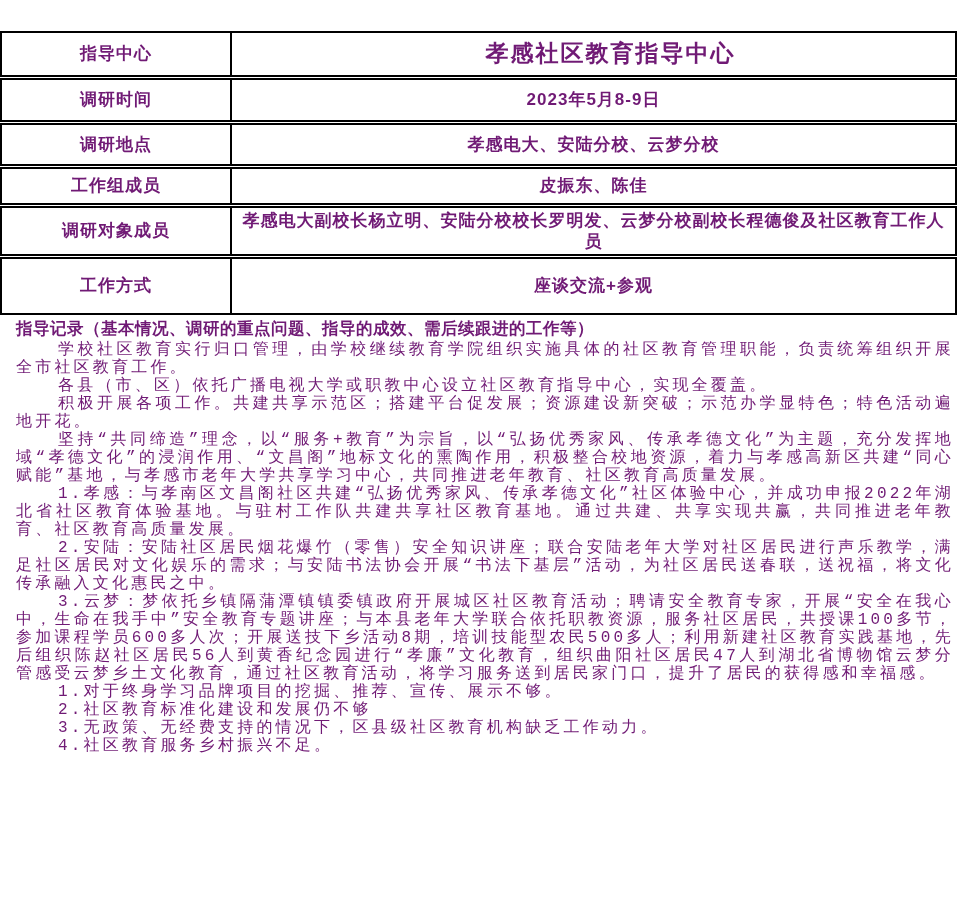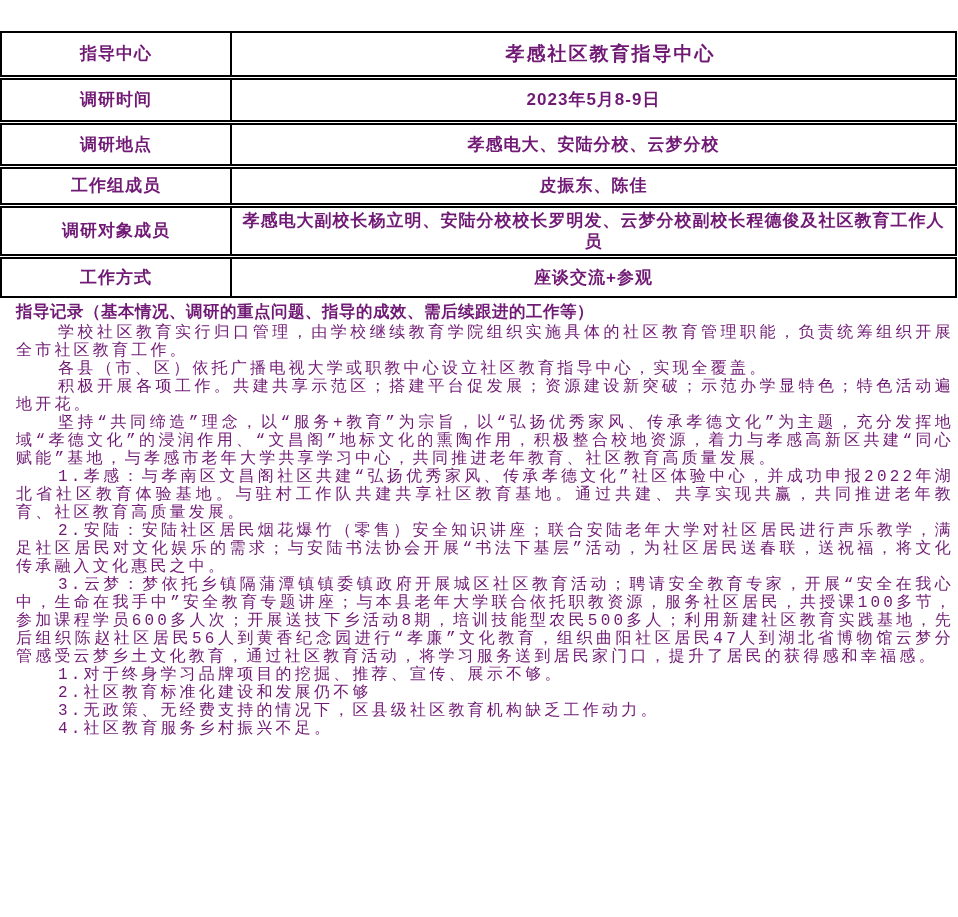--- a/index.html
+++ b/index.html
@@ -34,22 +34,22 @@
     line-height: 21px;
   }
   table.info-table tr:first-child td { border-top: 2px solid #000; }
   table.info-table tr:last-child td { border-bottom: 2px solid #000; }
   td.col-label { width: 216px; }
   tr.r1 { height: 45px; }
   tr.r2 { height: 45px; }
   tr.r3 { height: 44px; }
   tr.r4 { height: 39px; padding-left: 8px; }
   tr.r5 { height: 44px; }
-  tr.r6 { height: 41px; }
-  tr.r1 td.col-value { font-size: 19px; letter-spacing: 2px; padding-left: 40px; }
+  tr.r6 { height: 58px; }
+  tr.r1 td.col-value { font-size: 23px; letter-spacing: 2px; padding-left: 40px; }
   
   .record {
     padding: 3px 4px 0 16px;
   }
   .record-heading {
     font-family: "Liberation Sans", "DejaVu Sans", sans-serif;
     font-weight: bold;
     font-size: 16.5px;
     line-height: 21px;
     letter-spacing: 0.5px;

